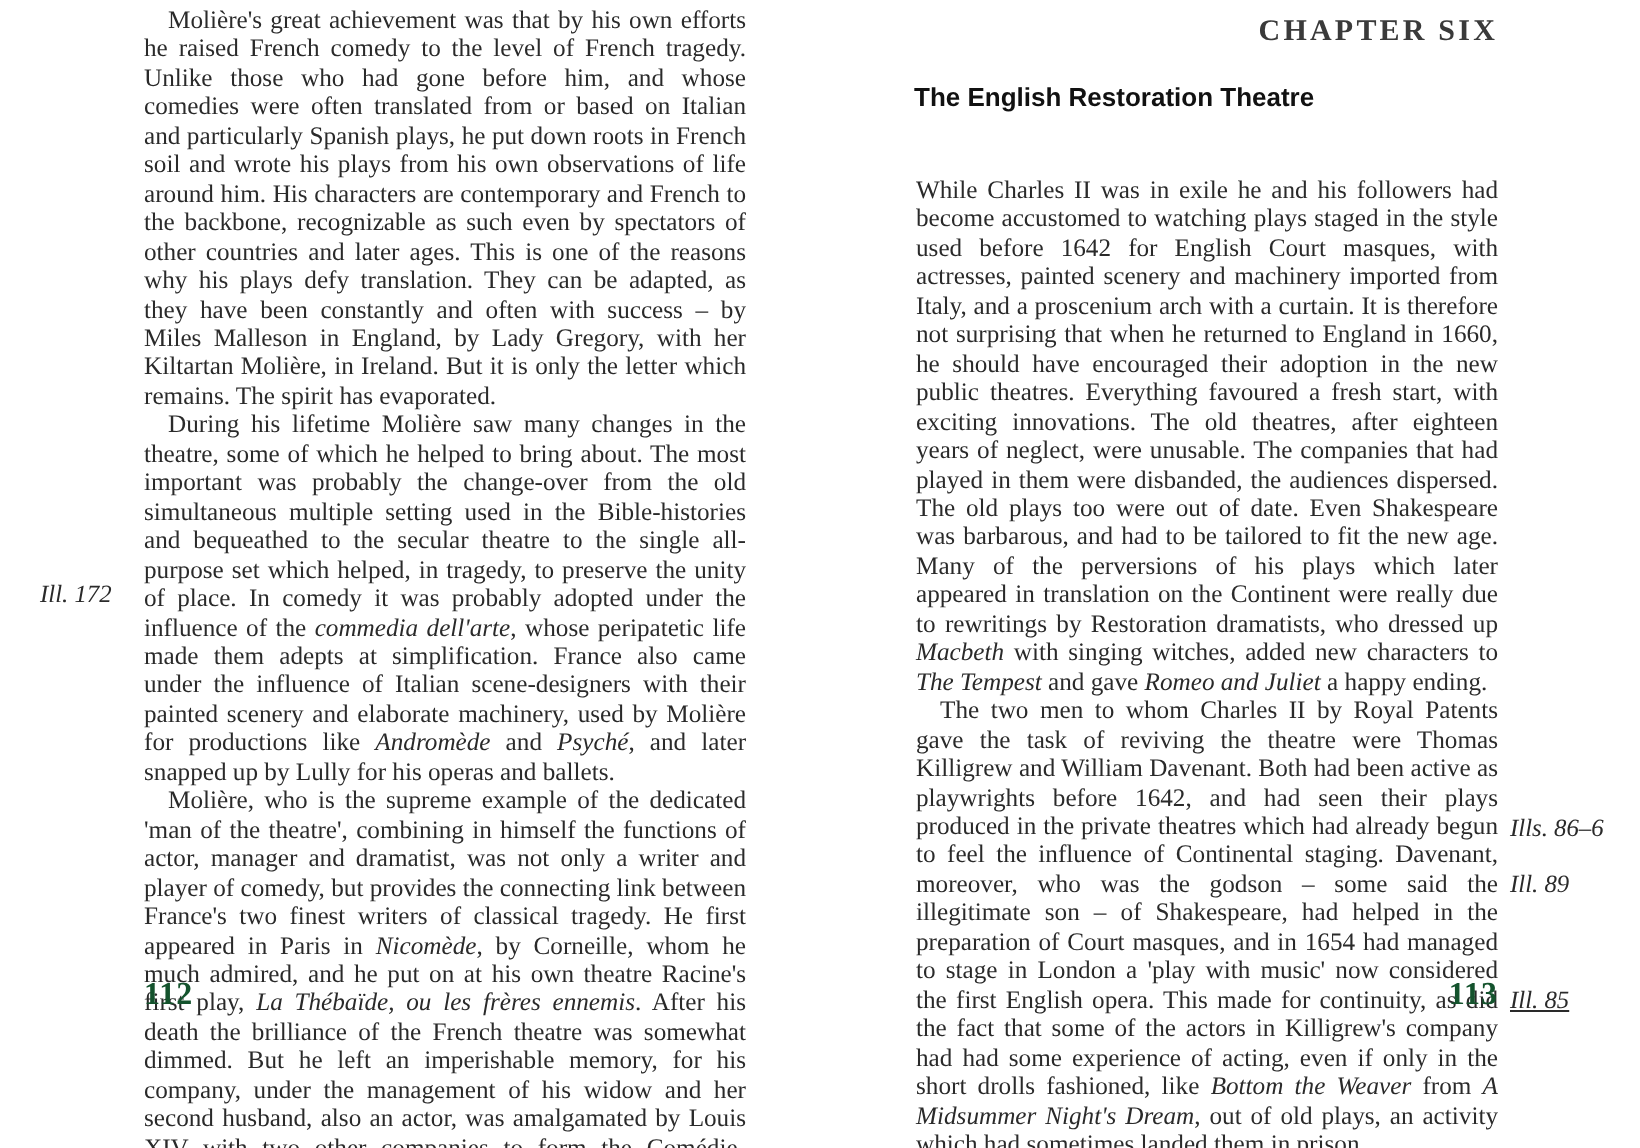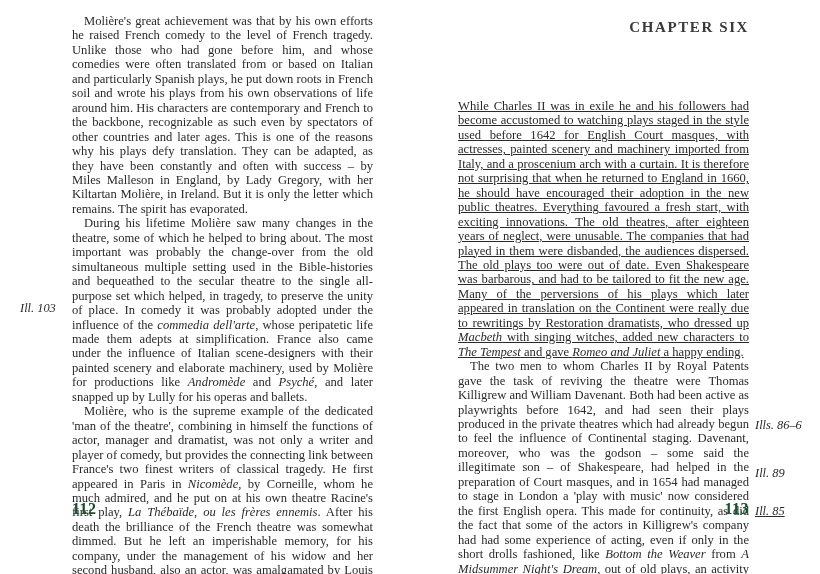--- a/index.html
+++ b/index.html
@@ -1,44 +1,44 @@
 <!DOCTYPE html>
 <html><head>
 <meta charset="utf-8">
 <style>
   html, body { margin: 0; padding: 0; }
   body {
     width: 820px; height: 574px; background: #ffffff; position: relative; overflow: hidden;
     font-family: "Liberation Serif", "DejaVu Serif", serif; color: #2a2a2a;
   }
-  .page { position: absolute; top: 11px; height: 564px; }
+  .page { position: absolute; top: 0; height: 564px; }
   .page-left { left: 0; width: 410px; }
   .page-right { left: 410px; width: 410px; }
 
   .col {
     position: absolute;
     font-size: 12.6px;
     line-height: 14.45px;
     text-align: justify;
     hyphens: none;
   }
   .col-left { left: 72px; top: 3px; width: 301px; }
   .col-right { left: 48px; top: 88px; width: 291px; }
 
   .col p { margin: 0; text-indent: 12px; }
-  .col p.noindent { text-indent: 0; text-decoration: underline; }
+  .col p.noindent { text-indent: 0; }
   .col i { font-style: italic; }
 
   .margin-note {
     position: absolute; font-style: italic; font-size: 12.4px; line-height: 14.45px;
     color: #2a2a2a; white-space: nowrap;
   }
   .note-left { left: 20px; top: 290px; }
   .note-r1 { left: 345px; top: 406px; }
-  .note-r2 { left: 345px; top: 435px; margin-top: 20px; }
+  .note-r2 { left: 345px; top: 435px; }
   .note-r3 { left: 345px; top: 493px; text-decoration: underline; }
   .margin-note.note-r1, .margin-note.note-r2, .margin-note.note-r3 { left: 345px; }
 
   .page-number {
     position: absolute; top: 489px; font-size: 16px; font-weight: bold; letter-spacing: 0.5px; color: #14532d;
   }
   .pn-left { left: 72px; }
   .pn-right { left: 294px; width: 45px; text-align: right; }
 
   .running-head {
@@ -53,26 +53,27 @@
 </style>
 </head>
 <body>
 
 <div class="page page-left">
   <div class="col col-left">
     <p><span>Molière's great achievement was that by his own efforts he raised French comedy to the level of French tragedy. Unlike those who had gone before him, and whose comedies were often translated from or based on Italian and particularly Spanish plays, he put down roots in French soil and wrote his plays from his own observations of life around him. His characters are contemporary and French to the backbone, recognizable as such even by spectators of other countries and later ages. This is one of the reasons why his plays defy translation. They can be adapted, as they have been constantly and often with success – by Miles Malleson in England, by Lady Gregory, with her Kiltartan Molière, in Ireland. But it is only the letter which remains. The spirit has evaporated.</span></p>
     <p><span>During his lifetime Molière saw many changes in the theatre, some of which he helped to bring about. The most important was probably the change-over from the old simultaneous multiple setting used in the Bible-histories and bequeathed to the secular theatre to the single all-purpose set which helped, in tragedy, to preserve the unity of place. In comedy it was probably adopted under the influence of the </span><i>commedia dell'arte</i><span>, whose peripatetic life made them adepts at simplification. France also came under the influence of Italian scene-designers with their painted scenery and elaborate machinery, used by Molière for productions like </span><i>Andromède</i><span> and </span><i>Psyché</i><span>, and later snapped up by Lully for his operas and ballets.</span></p>
     <p><span>Molière, who is the supreme example of the dedicated 'man of the theatre', combining in himself the functions of actor, manager and dramatist, was not only a writer and player of comedy, but provides the connecting link between France's two finest writers of classical tragedy. He first appeared in Paris in </span><i>Nicomède</i><span>, by Corneille, whom he much admired, and he put on at his own theatre Racine's first play, </span><i>La Thébaïde, ou les frères ennemis</i><span>. After his death the brilliance of the French theatre was somewhat dimmed. But he left an imperishable memory, for his company, under the management of his widow and her second husband, also an actor, was amalgamated by Louis XIV with two other companies to form the Comédie-Française, the national theatre of France. Its other name is La Maison de Molière, whose traditions it continues to uphold.</span></p>
   </div>
-  <div class="margin-note note-left">Ill. 103</div>
+  <div class="margin-note note-left">Ill. 172</div>
   <div class="page-number pn-left">112</div>
 </div>
 
 <div class="page page-right">
   <div class="running-head">CHAPTER SIX</div>
+  <div class="chapter-title">The English Restoration Theatre</div>
   <div class="col col-right">
     <p class="noindent"><span>While Charles II was in exile he and his followers had become accustomed to watching plays staged in the style used before 1642 for English Court masques, with actresses, painted scenery and machinery imported from Italy, and a proscenium arch with a curtain. It is therefore not surprising that when he returned to England in 1660, he should have encouraged their adoption in the new public theatres. Everything favoured a fresh start, with exciting innovations. The old theatres, after eighteen years of neglect, were unusable. The companies that had played in them were disbanded, the audiences dispersed. The old plays too were out of date. Even Shakespeare was barbarous, and had to be tailored to fit the new age. Many of the perversions of his plays which later appeared in translation on the Continent were really due to rewritings by Restoration dramatists, who dressed up </span><i>Macbeth</i><span> with singing witches, added new characters to </span><i>The Tempest</i><span> and gave </span><i>Romeo and Juliet</i><span> a happy ending.</span></p>
     <p><span>The two men to whom Charles II by Royal Patents gave the task of reviving the theatre were Thomas Killigrew and William Davenant. Both had been active as playwrights before 1642, and had seen their plays produced in the private theatres which had already begun to feel the influence of Continental staging. Davenant, moreover, who was the godson – some said the illegitimate son – of Shakespeare, had helped in the preparation of Court masques, and in 1654 had managed to stage in London a 'play with music' now considered the first English opera. This made for continuity, as did the fact that some of the actors in Killigrew's company had had some experience of acting, even if only in the short drolls fashioned, like </span><i>Bottom the Weaver</i><span> from </span><i>A Midsummer Night's Dream</i><span>, out of old plays, an activity which had sometimes landed them in prison.</span></p>
 
   </div>
   <div class="margin-note note-r1" style="top:407px">Ills. 86–6</div>
   <div class="margin-note note-r2" style="top:435px">Ill. 89</div>
   <div class="margin-note note-r3" style="top:493px">Ill. 85</div>
   <div class="page-number pn-right">113</div>
 </div>

